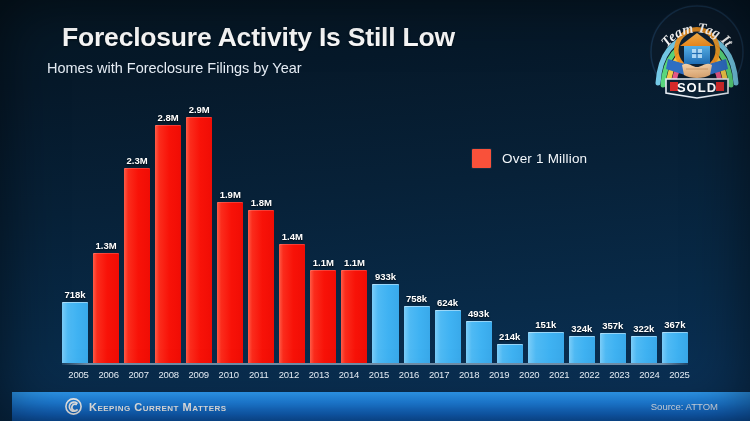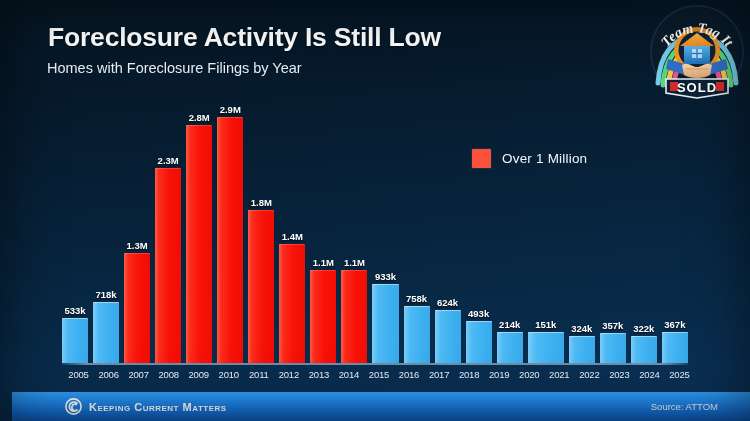--- a/index.html
+++ b/index.html
@@ -10,21 +10,21 @@
     background:linear-gradient(175deg,#061724 0%,#06192a 18%,#072138 45%,#082a48 72%,#0a3055 92%,#0b3257 100%);
     color:#fff;
   }
   .slide::after{
     content:"";position:absolute;inset:0;pointer-events:none;
     box-shadow:inset 0 0 60px rgba(0,0,0,.55);
   }
 
   
   .title{
-    position:absolute;left:48px;top:22px;
+    position:absolute;left:62px;top:22px;
     font-size:26.5px;font-weight:bold;letter-spacing:-0.2px;
     color:#ffffff;text-shadow:0 1px 2px rgba(0,0,0,.5);
   }
   .subtitle{
     position:absolute;left:47px;top:60px;
     font-size:14.5px;font-weight:normal;color:#e6edf5;
   }
 
   
   .badge{position:absolute;left:648px;top:3px;width:98px;height:98px;}
@@ -142,25 +142,20 @@
   </div>
 
   <div class="legend">
     <span class="legend-swatch"></span>
     <span class="legend-label">Over 1 Million</span>
   </div>
 
   <div class="chart">
     <div class="plot" id="plot">
         <div class="col">
-          <div class="bar blue" style="height: 45.2131px;">
-            <span class="val">533k</span>
-          </div>
-        </div>
-        <div class="col">
           <div class="bar blue" style="height: 60.9062px;">
             <span class="val">718k</span>
           </div>
         </div>
         <div class="col">
           <div class="bar red" style="height: 110.276px;">
             <span class="val">1.3M</span>
           </div>
         </div>
         <div class="col">
@@ -172,20 +167,25 @@
           <div class="bar red" style="height: 237.517px;">
             <span class="val">2.8M</span>
           </div>
         </div>
         <div class="col">
           <div class="bar red" style="height: 246px;">
             <span class="val">2.9M</span>
           </div>
         </div>
         <div class="col">
+          <div class="bar red" style="height: 161.172px;">
+            <span class="val">1.9M</span>
+          </div>
+        </div>
+        <div class="col">
           <div class="bar red" style="height: 152.69px;">
             <span class="val">1.8M</span>
           </div>
         </div>
         <div class="col">
           <div class="bar red" style="height: 118.759px;">
             <span class="val">1.4M</span>
           </div>
         </div>
         <div class="col">
@@ -212,21 +212,21 @@
           <div class="bar blue" style="height: 52.9324px;">
             <span class="val">624k</span>
           </div>
         </div>
         <div class="col">
           <div class="bar blue" style="height: 41.82px;">
             <span class="val">493k</span>
           </div>
         </div>
         <div class="col">
-          <div class="bar blue" style="height: 31px;">
+          <div class="bar blue" style="height: 19px;">
             <span class="val">214k</span>
           </div>
         </div>
         <div class="col">
           <div class="bar blue" style="height: 31px; padding-left: 36px;">
             <span class="val">151k</span>
           </div>
         </div>
         <div class="col">
           <div class="bar blue" style="height: 27.4841px;">

